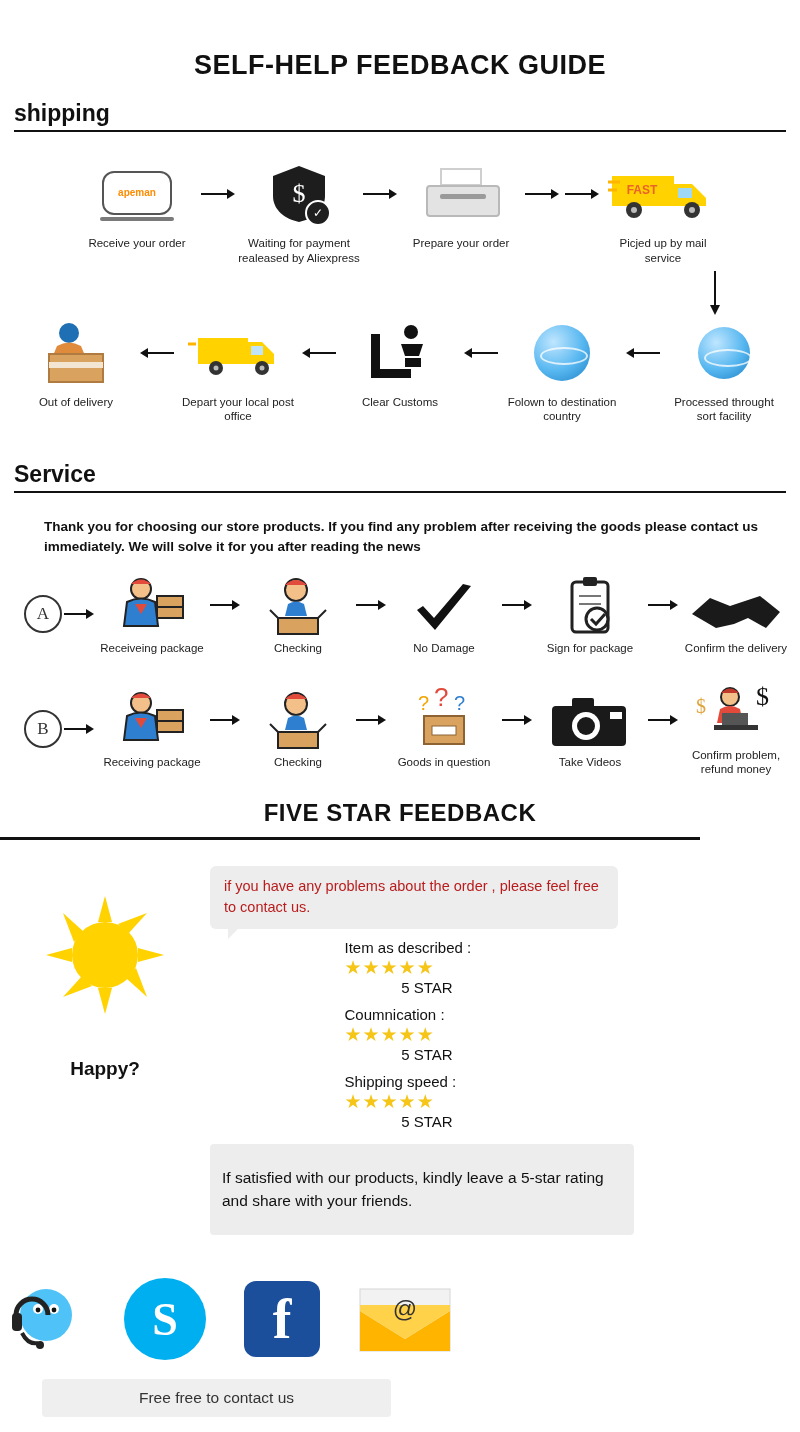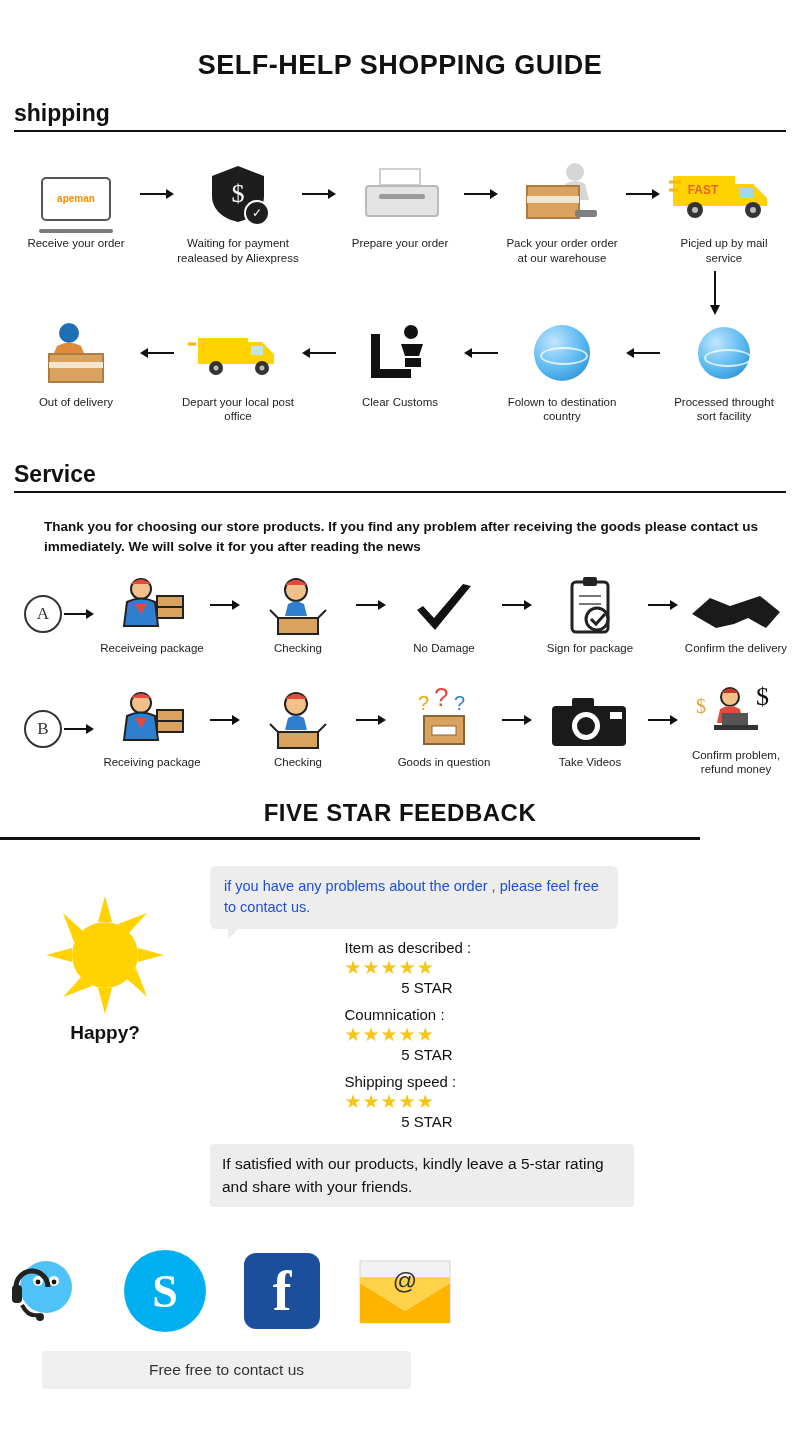--- a/index.html
+++ b/index.html
@@ -32,22 +32,22 @@
   }
   .arrow{
     width:40px;height:72px;display:flex;align-items:center;justify-content:center;
     color:#111;
   }
   .arrow svg{display:block;}
 
   
   .laptop{width:74px;height:50px;position:relative;}
   .laptop .screen{
-    width:66px;height:40px;border:2px solid #555;border-radius:5px;background:#fff;
-    display:flex;align-items:center;justify-content:center;margin:8px auto;
+    width:66px;height:40px;border:2px solid #555;border-radius:12px;background:#fff;
+    display:flex;align-items:center;justify-content:center;margin:2px auto;
   }
   .laptop .brand{font-size:10px;color:#ff8c00;font-weight:bold;letter-spacing:0px;}
   .laptop .base{width:74px;height:4px;background:#7a7a7a;border-radius:2px;margin-top:2px;}
 
   .shield{width:60px;height:60px;position:relative;}
   .badge-check{
     position:absolute;right:-2px;bottom:-2px;width:22px;height:22px;border-radius:50%;
     background:#1f1f1f;border:2px solid #fff;display:flex;align-items:center;justify-content:center;
     color:#fff;font-size:12px;
   }
@@ -76,59 +76,59 @@
   .sstep{width:112px;text-align:center;font-size:11.5px;line-height:1.25;color:#222;}
   .sstep .art{height:62px;display:flex;align-items:flex-end;justify-content:center;margin-bottom:5px;}
   .sarrow{width:34px;display:flex;align-items:center;justify-content:center;padding-bottom:18px;}
 
   
   .five-star{
     text-align:center;font-size:24px;font-weight:bold;margin-top:22px;letter-spacing:.5px;
   }
   .fb-rule{height:3px;background:#111;margin:10px 100px 0 0;}
   .fb-wrap{display:flex;margin-top:22px;}
-  .sun-col{width:210px;display:flex;flex-direction:column;align-items:center;}
+  .sun-col{width:210px;display:flex;flex-direction:column;align-items:center;gap:36px;}
   .sun{width:118px;height:118px;position:relative;}
   .happy-text{font-size:19px;font-weight:bold;margin-top:8px;}
 
   .bubble{
-    background:#ededed;border-radius:6px;padding:10px 14px;color:#1d4ed8;font-size:14.5px;
+    background:#ededed;border-radius:6px;padding:10px 14px;color:#b91c1c;font-size:14.5px;
     line-height:1.5;width:380px;position:relative;
   }
   .bubble:after{
     content:"";position:absolute;left:18px;bottom:-10px;border-width:10px 10px 0 0;
     border-style:solid;border-color:#ededed transparent transparent transparent;
   }
   .rate-line{display:flex;align-items:center;margin-top:10px;font-size:15px;flex-direction:column;}
   .rate-label{width:155px;color:#111;}
   .stars{width:155px;letter-spacing:1px;font-size:19px;color:#f5c518;}
   .rate-val{font-size:15px;color:#111;margin-left:10px;}
   .satisfied{
-    background:#ededed;border-radius:4px;padding:9px 12px;margin-top:14px;width:400px;
+    background:#ededed;border-radius:4px;padding:23px 12px;margin-top:14px;width:400px;
     font-size:15.5px;line-height:1.45;color:#111;
   }
 
   .bottom{display:flex;margin-top:26px;}
   .cloud-col{width:230px;display:flex;flex-direction:column;align-items:center;}
   .unhappy-text{font-size:19px;font-weight:bold;margin-top:6px;}
   .social{display:flex;align-items:center;gap:38px;padding-top:14px;}
   .contact-bar{
     margin:16px 0 8px 42px;background:#efefef;border-radius:4px;width:349px;text-align:center;
-    padding:10px 10px;font-size:15.5px;color:#333;
+    padding:10px 0;font-size:15.5px;color:#333;
   }
   .skype{width:82px;height:82px;border-radius:50%;background:#00aff0;display:flex;align-items:center;justify-content:center;color:#fff;font-size:46px;font-weight:bold;font-family:"Liberation Serif",serif;}
   .fb{width:76px;height:76px;border-radius:12px;background:#1b4f9c;display:flex;align-items:center;justify-content:center;color:#fff;font-size:56px;font-weight:bold;font-family:"Liberation Serif",serif;line-height:1;}
   .mail{width:94px;height:68px;position:relative;}
 </style>
 </head>
 <body>
 
 <div class="page">
 
-  <div class="main-title">SELF-HELP SHOPPING GUIDE</div>
+  <div class="main-title">SELF-HELP FEEDBACK GUIDE</div>
 
   <div class="section-head">shipping</div>
   <div class="rule"></div>
 
   <div class="row" style="margin-top:26px;">
 
     <div class="step">
       <div class="art">
         <div class="laptop">
           <div class="screen">
@@ -180,33 +180,20 @@
       <span>Prepare your order</span>
     </div>
 
     <div class="arrow">
       <svg width="34" height="12">
           <line x1="0" y1="6" x2="26" y2="6" stroke="#111" stroke-width="2"></line>
           <polygon points="26,1 34,6 26,11" fill="#111"></polygon>
         </svg>
     </div>
 
-    <div class="step">
-      <div class="art">
-        <svg width="86" height="68" viewBox="0 0 86 68">
-          <circle cx="56" cy="12" r="9" fill="#d6d6d6"></circle>
-          <path d="M46 24 q10 -6 20 0 l4 16 h-28 z" fill="#d6d6d6"></path>
-          <rect x="8" y="26" width="52" height="32" fill="#d9a35f" stroke="#b07b40" stroke-width="2"></rect>
-          <rect x="8" y="36" width="52" height="7" fill="#f2e6d2"></rect>
-          <rect x="56" y="50" width="22" height="7" rx="2" fill="#7f7f7f"></rect>
-        </svg>
-      </div>
-      <span>Pack your order order
-at our warehouse</span>
-    </div>
 
     <div class="arrow">
       <svg width="34" height="12">
           <line x1="0" y1="6" x2="26" y2="6" stroke="#111" stroke-width="2"></line>
           <polygon points="26,1 34,6 26,11" fill="#111"></polygon>
         </svg>
     </div>
 
     <div class="step">
       <div class="art">

